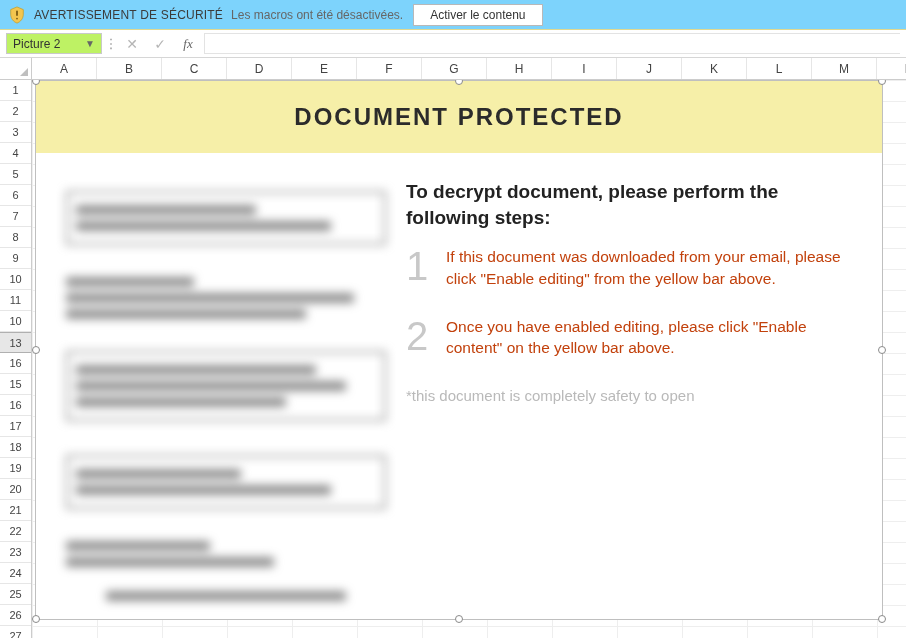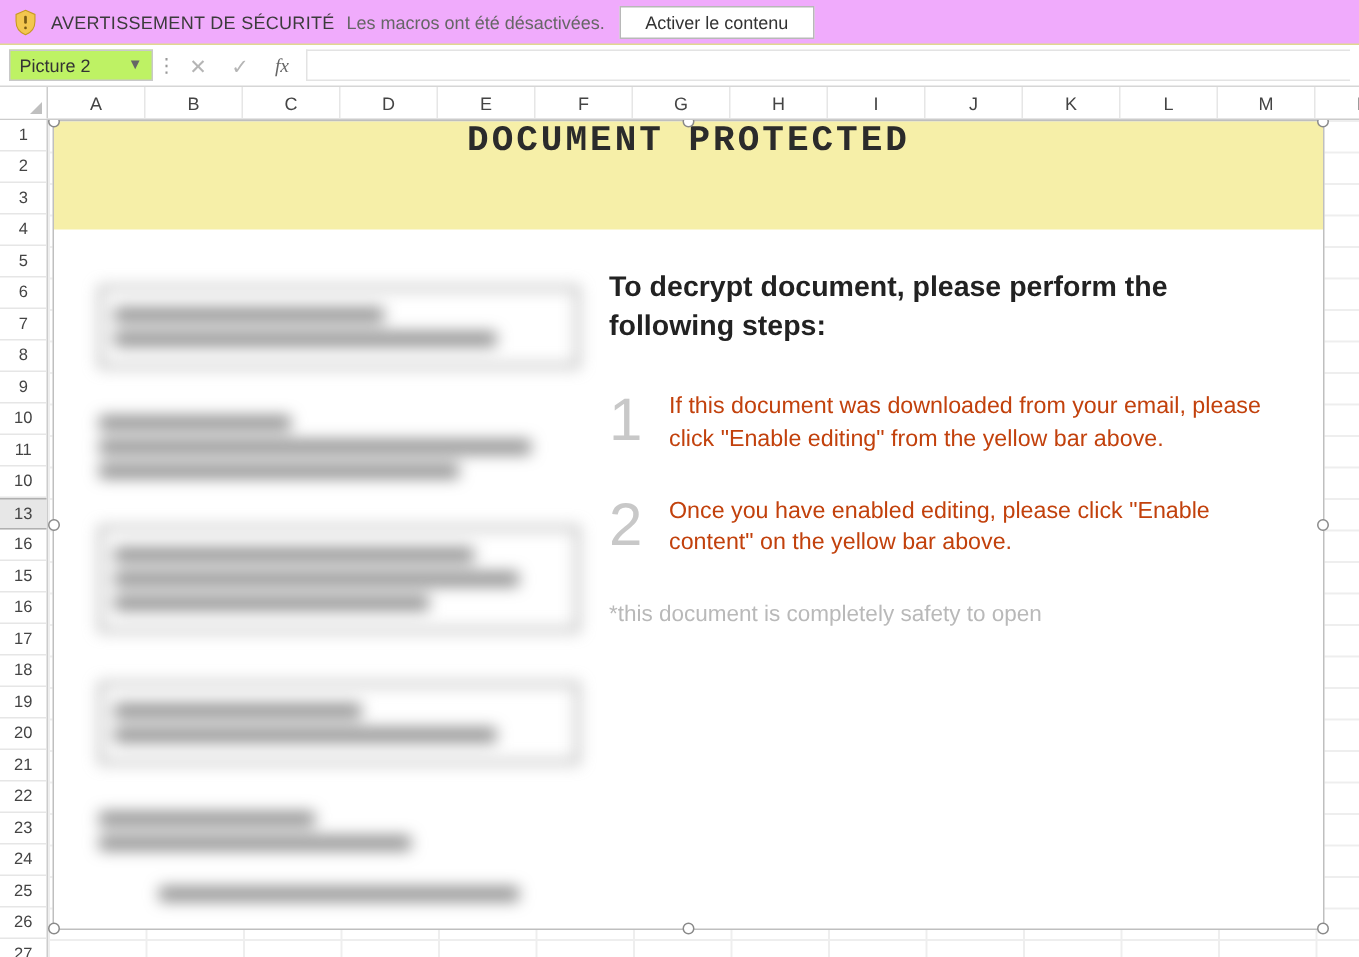--- a/index.html
+++ b/index.html
@@ -8,21 +8,21 @@
       font-size: 13px;
       background: #ffffff;
       width: 906px;
       height: 638px;
       overflow: hidden;
       position: relative;
     }
 
     
     .security-bar {
-      background: #f0abfc;
+      background: #7dd3fc;
       border-bottom: 1px solid #e0d88f;
       height: 30px;
       display: flex;
       align-items: center;
       padding: 0 8px;
       gap: 8px;
     }
     .shield-icon {
       width: 18px; height: 18px;
       flex-shrink: 0;
@@ -181,21 +181,21 @@
       z-index:4;
     }
     .h-tl{top:-4px;left:-4px}.h-tr{top:-4px;right:-4px}
     .h-bl{bottom:-4px;left:-4px}.h-br{bottom:-4px;right:-4px}
     .h-t{top:-4px;left:50%;margin-left:-4px}.h-b{bottom:-4px;left:50%;margin-left:-4px}
     .h-l{left:-4px;top:50%;margin-top:-4px}.h-r{right:-4px;top:50%;margin-top:-4px}
 
     .pic-header{
       height:72px;
       background:#f6efa8;
-      display:flex; align-items:flex-start; justify-content:center;font-family:Liberation Mono, monospace;
+      display:flex; align-items:center; justify-content:center;
     }
     .pic-header h1{
       font-size:24px;
       letter-spacing:2px;
       color:#2b2b2b;
       font-weight:700;
     }
 
     .pic-body{
       display:flex;
@@ -224,21 +224,21 @@
 
     .text-side{
       flex:1;
       padding: 26px 22px 0 0;
     }
     .intro{
       font-size:19px;
       color:#222;
       font-weight:600;
       line-height:1.35;
-      margin-bottom:30px;
+      margin-bottom:16px;
     }
     .step{
       display:flex;
       gap:14px;
       margin-bottom:26px;
     }
     .step-num{
       font-size:40px;
       color:#c8c8c8;
       font-weight:400;

